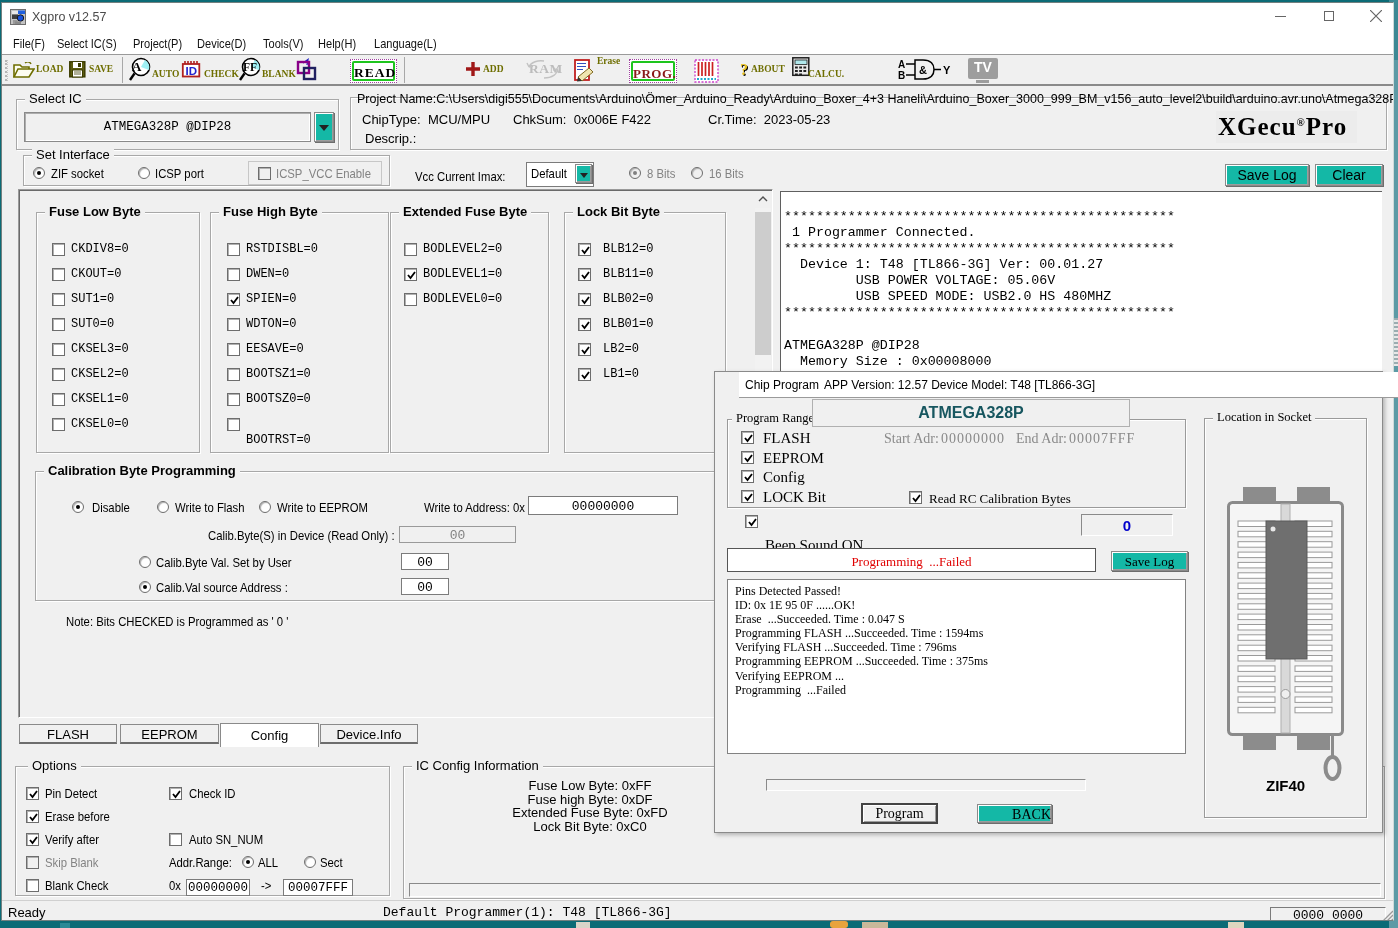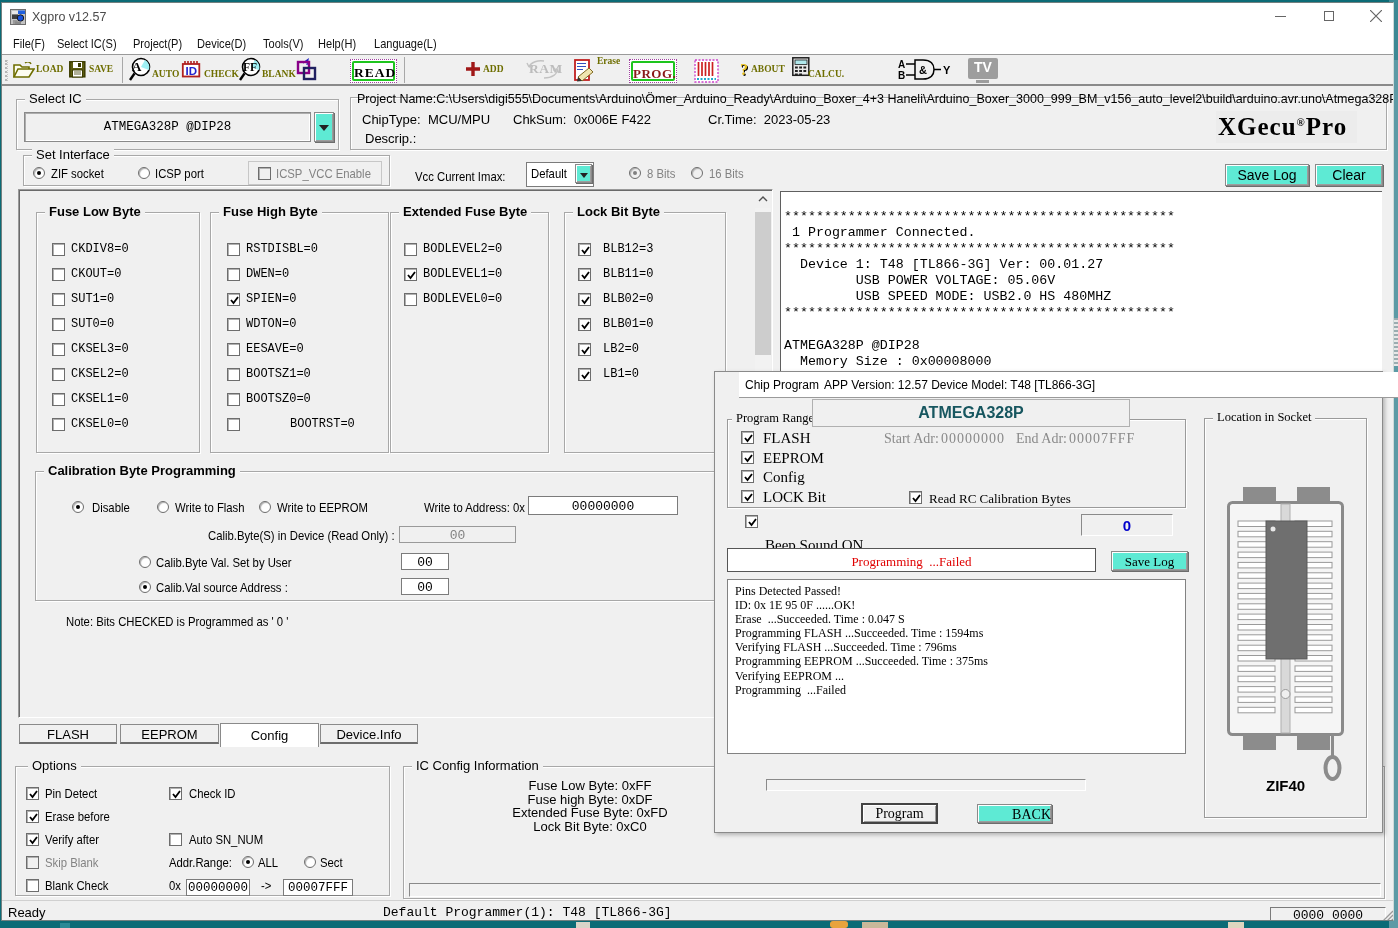--- a/index.html
+++ b/index.html
@@ -3,21 +3,21 @@
 <meta charset="utf-8">
 <style>
 * { margin:0; padding:0; box-sizing:border-box; }
 html,body { width:1398px; height:928px; overflow:hidden; }
 body { background:#0b6b76; font-family:"Liberation Sans",sans-serif; position:relative; }
 .abs { position:absolute; }
 #win { position:absolute; left:1px; top:2px; width:1393px; height:919px; background:#f0f0f0; border:1px solid #73807f; border-right-color:#cfdada; overflow:hidden; }
 
 .sunken { border-top:1px solid #7b7b7b; border-left:1px solid #7b7b7b; border-bottom:1px solid #ffffff; border-right:1px solid #ffffff; }
 .edit { background:#fff; border:1px solid #7b7b7b; }
-.btn { background:#5eead4; border:1px solid #8a8a8a; box-shadow: inset 1px 1px 0 #ffffff, inset -1px -1px 0 #9d9d9d, 1px 1px 0 #6d6d6d; text-align:center; }
+.btn { background:#14b8a6; border:1px solid #8a8a8a; box-shadow: inset 1px 1px 0 #ffffff, inset -1px -1px 0 #9d9d9d, 1px 1px 0 #6d6d6d; text-align:center; }
 .group { position:absolute; border:1px solid #a8a8a8; box-shadow:1px 1px 0 #ffffff, inset 1px 1px 0 #ffffff; }
 .group > .glabel { position:absolute; top:-9px; left:8px; background:#f0f0f0; padding:0 4px; font-size:13px; color:#000; }
 .glabel.b { font-weight:bold; }
 
 .cb { position:absolute; width:13px; height:13px; background:#fff; border:1px solid #6d6d6d; box-shadow: inset 1px 1px 0 #b0b0b0; }
 .cb.dis { background:#f0f0f0; }
 .cb svg { position:absolute; left:1px; top:1px; }
 
 .rad { position:absolute; width:12px; height:12px; border-radius:50%; background:#fff; border:1px solid #6d6d6d; box-shadow: inset 1px 1px 1px #b0b0b0; }
 .rad.on::after { content:""; position:absolute; left:3px; top:3px; width:4px; height:4px; border-radius:50%; background:#000; }
@@ -288,37 +288,37 @@
   <span class="lbl mono" style="left:244px;top:289px;">SPIEN=0</span>
   <div class="cb" style="left:225px;top:315px;"></div>
   <span class="lbl mono" style="left:244px;top:314px;">WDTON=0</span>
   <div class="cb" style="left:225px;top:340px;"></div>
   <span class="lbl mono" style="left:244px;top:339px;">EESAVE=0</span>
   <div class="cb" style="left:225px;top:365px;"></div>
   <span class="lbl mono" style="left:244px;top:364px;">BOOTSZ1=0</span>
   <div class="cb" style="left:225px;top:390px;"></div>
   <span class="lbl mono" style="left:244px;top:389px;">BOOTSZ0=0</span>
   <div class="cb" style="left:225px;top:415px;"></div>
-  <span class="lbl mono" style="left:244px;top:414px;margin-left:44px;">BOOTRST=0</span>
+  <span class="lbl mono" style="left:244px;top:430px;">BOOTRST=0</span>
   <div class="cb" style="left:402px;top:240px;"></div>
   <span class="lbl mono" style="left:421px;top:239px;">BODLEVEL2=0</span>
   <div class="cb" style="left:402px;top:265px;">
         <svg width="11" height="11">
           <path d="M2 5 L4.5 8 L9 2" stroke="#000" stroke-width="1.8" fill="none"></path>
         </svg>
       </div>
   <span class="lbl mono" style="left:421px;top:264px;">BODLEVEL1=0</span>
   <div class="cb" style="left:402px;top:290px;"></div>
   <span class="lbl mono" style="left:421px;top:289px;">BODLEVEL0=0</span>
   <div class="cb" style="left:576px;top:240px;">
         <svg width="11" height="11">
           <path d="M2 5 L4.5 8 L9 2" stroke="#000" stroke-width="1.8" fill="none"></path>
         </svg>
       </div>
-  <span class="lbl mono" style="left:601px;top:239px;">BLB12=3</span>
+  <span class="lbl mono" style="left:601px;top:239px;">BLB12=0</span>
   <div class="cb" style="left:576px;top:265px;">
         <svg width="11" height="11">
           <path d="M2 5 L4.5 8 L9 2" stroke="#000" stroke-width="1.8" fill="none"></path>
         </svg>
       </div>
   <span class="lbl mono" style="left:601px;top:264px;">BLB11=0</span>
   <div class="cb" style="left:576px;top:290px;">
         <svg width="11" height="11">
           <path d="M2 5 L4.5 8 L9 2" stroke="#000" stroke-width="1.8" fill="none"></path>
         </svg>

